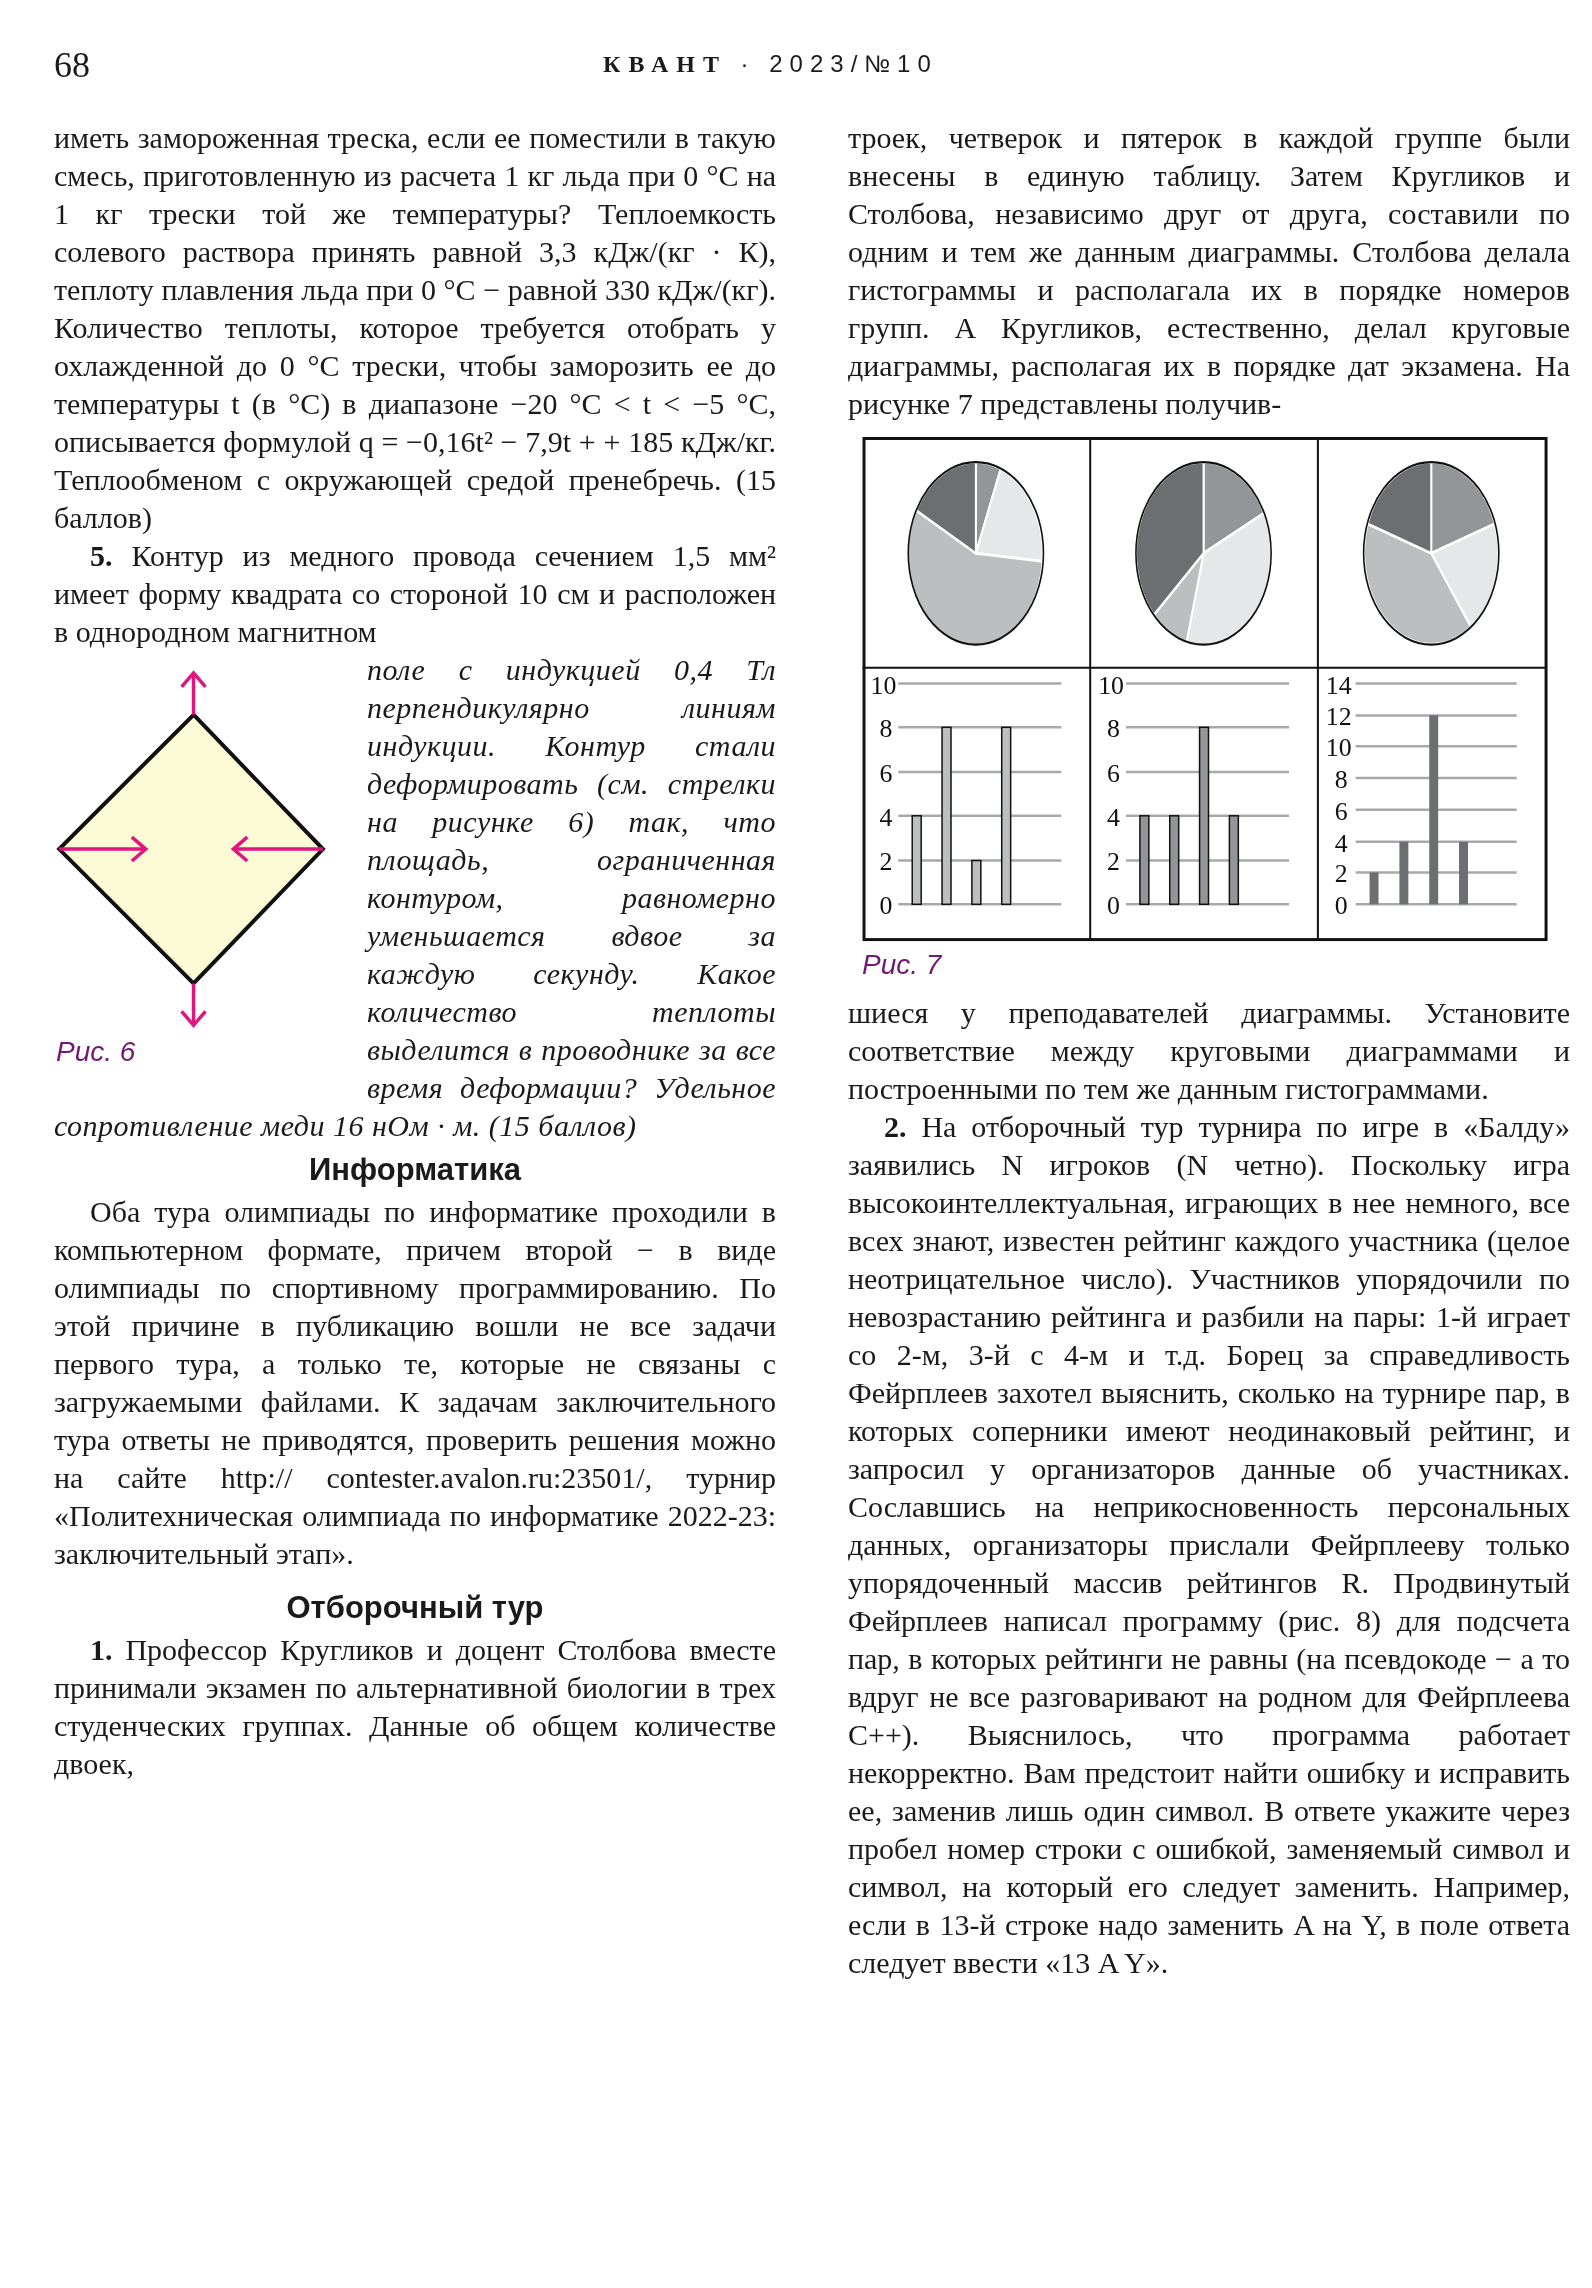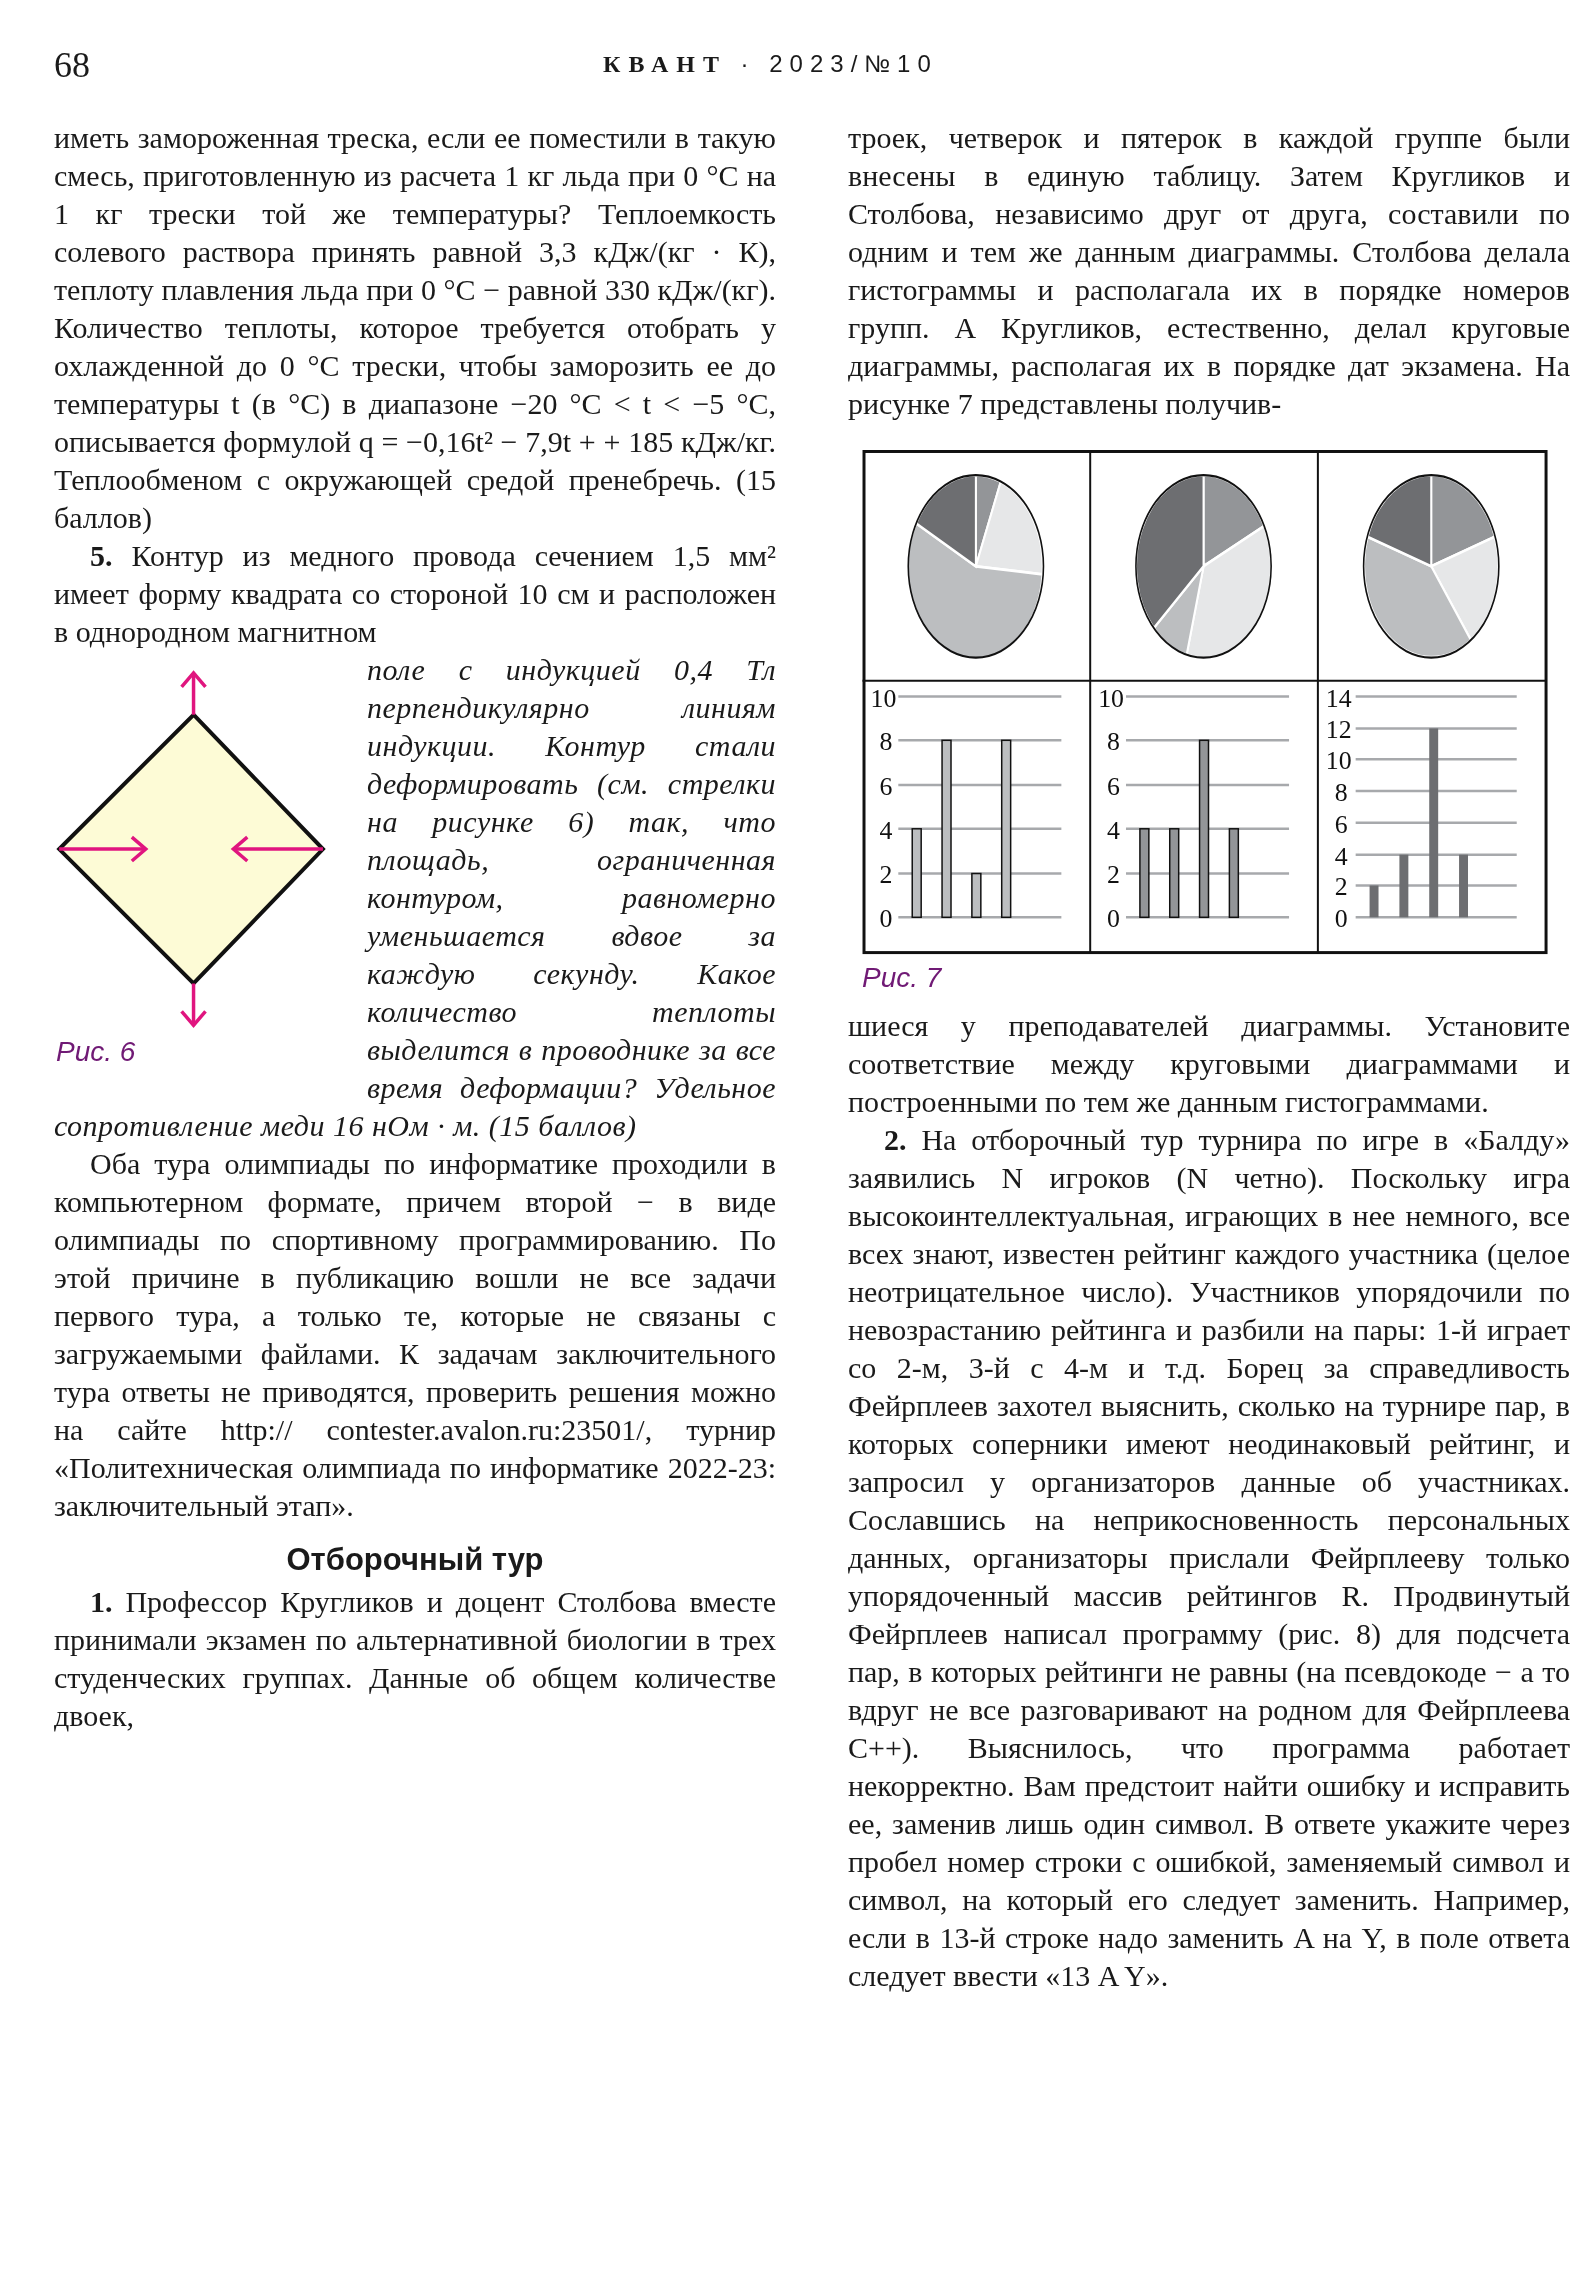--- a/index.html
+++ b/index.html
@@ -10,21 +10,21 @@
   .journal b { font-family:"Liberation Serif", serif; font-weight:bold; letter-spacing:8px; }
   .col { position:absolute; top:119px; width:722px; font-size:30px; line-height:38px; text-align:justify; }
   .col.left { left:54px; }
   .col.right { left:848px; }
   .col p { margin:0; }
   .ind { text-indent:36px; }
   .hd { font-family:"Liberation Sans", "DejaVu Sans", sans-serif; font-weight:bold; text-align:center; font-size:31px; margin:6px 0 4px 0 !important; }
   .num { font-weight:bold; }
   .fig6 { float:left; width:299px; height:428px; position:relative; margin:4px 14px 0 0; }
   .fig-cap { font-family:"Liberation Sans", "DejaVu Sans", sans-serif; font-style:italic; font-size:28px; color:#701a75; }
-  .fig7 { position:relative; width:697px; height:378px; margin:27px 0 0 14px; }
+  .fig7 { position:relative; width:697px; height:378px; margin:14px 0 0 14px; }
 </style>
 </head>
 <body>
 
 <div class="header">
   <span class="page-num">68</span>
   <span class="journal"><b>КВАНТ</b> <span>·</span> <span>2023/№10</span></span>
 </div>
 
 <div class="col left">
@@ -46,20 +46,21 @@
         <polyline points="78,183 92,195 78,207"></polyline>
       </g>
       <g stroke="#e0157f" stroke-width="3.5" fill="none">
         <line x1="270" y1="195" x2="180" y2="195"></line>
         <polyline points="194,183 180,195 194,207"></polyline>
       </g>
     </svg>
     <div class="fig-cap" style="position:absolute; left:2px; top:378px;">Рис. 6</div>
   </div>
   <p style="letter-spacing:0.5px;font-style:italic;">поле с индукцией 0,4 Тл перпендикулярно линиям индукции. Контур стали деформировать (см. стрелки на рисунке 6) так, что площадь, ограниченная контуром, равномерно уменьшается вдвое за каждую секунду. Какое количество теплоты выделится в проводнике за все время деформации? Удельное сопротивление меди 16 нОм · м. (15 баллов)</p>
+  <p class="hd">Информатика</p>
   <p class="ind">Оба тура олимпиады по информатике проходили в компьютерном формате, причем второй − в виде олимпиады по спортивному программированию. По этой причине в публикацию вошли не все задачи первого тура, а только те, которые не связаны с загружаемыми файлами. К задачам заключительного тура ответы не приводятся, проверить решения можно на сайте http:// contester.avalon.ru:23501/, турнир «Политехническая олимпиада по информатике 2022-23: заключительный этап».</p>
   <p class="hd" style="margin-top:16px !important;">Отборочный тур</p>
   <p class="ind"><span class="num">1.</span><span> Профессор Кругликов и доцент Столбова вместе принимали экзамен по альтернативной биологии в трех студенческих группах. Данные об общем количестве двоек,</span></p>
 </div>
 
 <div class="col right">
   <p>троек, четверок и пятерок в каждой группе были внесены в единую таблицу. Затем Кругликов и Столбова, независимо друг от друга, составили по одним и тем же данным диаграммы. Столбова делала гистограммы и располагала их в порядке номеров групп. А Кругликов, естественно, делал круговые диаграммы, располагая их в порядке дат экзамена. На рисунке 7 представлены получив-</p>
 
   <div class="fig7" style="height:557px; margin-left:14px;">
     <svg width="697" height="517" viewBox="0 0 700 520" style="font-size:30.5px">

